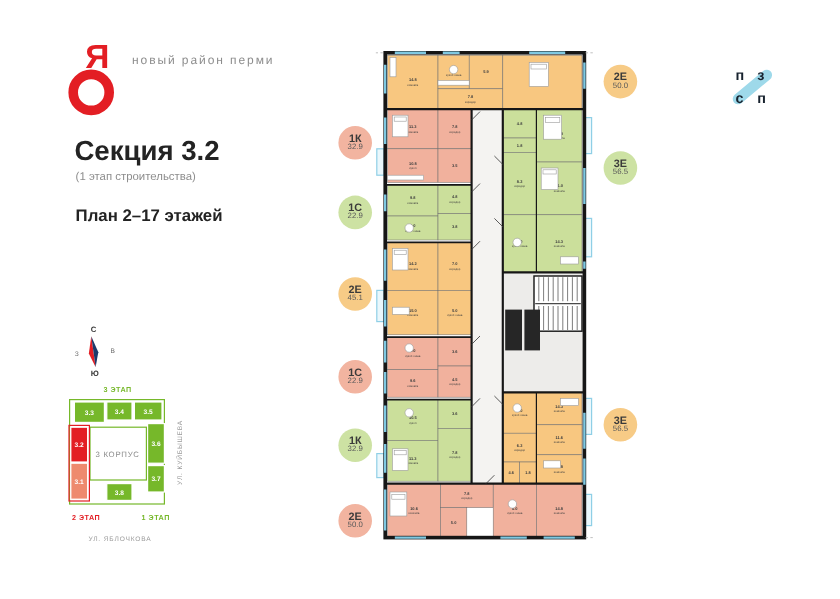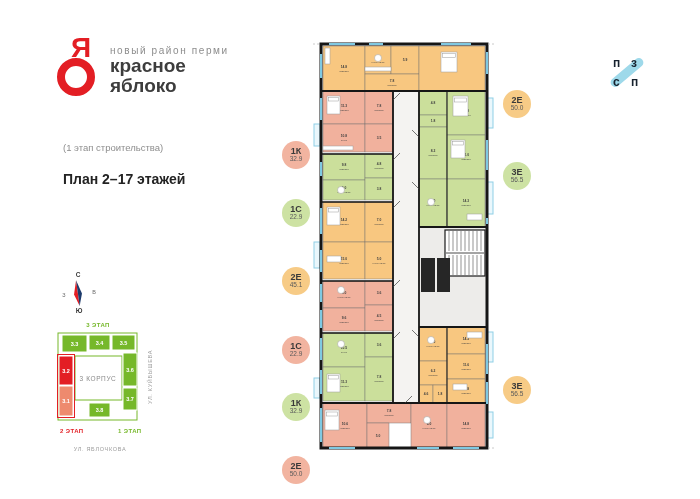--- a/index.html
+++ b/index.html
@@ -15,45 +15,42 @@
   .section-title{position:absolute;left:62px;top:112px;font-size:23px;font-weight:bold;color:#232323;}
   .section-subtitle{position:absolute;left:63px;top:142px;font-size:9.5px;color:#8d8d8d;}
   .plan-title{position:absolute;left:63px;top:171px;font-size:14px;font-weight:bold;color:#232323;text-align:center;}
   
   .devlogo{position:absolute;left:604px;top:50px;width:46px;height:46px;}
   .devbar{position:absolute;left:3px;top:18px;width:40px;height:9px;background:#9ed9ea;border-radius:5px;
           transform:rotate(-40deg);}
   .devletter{position:absolute;font-size:12px;font-weight:bold;color:#17222e;line-height:1;}
   
   .badge{position:absolute;width:28px;height:28px;border-radius:50%;display:flex;flex-direction:column;
-         align-items:center;justify-content:center;line-height:1.05;margin-top:36px;}
+         align-items:center;justify-content:center;line-height:1.05;}
   .badge .t{font-size:9px;font-weight:bold;color:#3a3a3a;}
   .badge .a{font-size:6.5px;color:#5a5a5a;}
   
   .cmp{fill:#3a3a3a;font-size:6.5px;font-weight:bold;}
   .cmp-small{fill:#6a6a6a;font-size:5.5px;}
   .map-stage-green{fill:#76b82a;font-size:6px;font-weight:bold;letter-spacing:.4px;}
   .map-stage-red{fill:#e31e24;font-size:6px;font-weight:bold;letter-spacing:.4px;}
   .map-building{fill:#8a8a8a;font-size:6.5px;letter-spacing:.6px;}
   .map-street{fill:#9b9b9b;font-size:5.5px;letter-spacing:.7px;}
 </style>
 </head>
 <body>
 
 <div class="page">
 
   <div class="abs" style="left:0;top:0;width:230px;height:110px;">
     <div class="logo-ring"></div>
     <div class="logo-letter">Я</div>
     <div class="tagline">новый район перми</div>
-    <div class="brand">
-      <div>красное</div>
-      <div>яблоко</div>
-    </div>
   </div>
+  <div class="section-title">Секция 3.2</div>
   <div class="section-subtitle">(1 этап строительства)</div>
   <div class="plan-title">План 2–17 этажей</div>
 
   <div class="devlogo">
     <div class="devbar"></div>
     <span class="devletter" style="left:9px;top:7px;">п</span>
     <span class="devletter" style="left:27px;top:7px;">з</span>
     <span class="devletter" style="left:9px;top:26px;">с</span>
     <span class="devletter" style="left:27px;top:26px;">п</span>
   </div>

